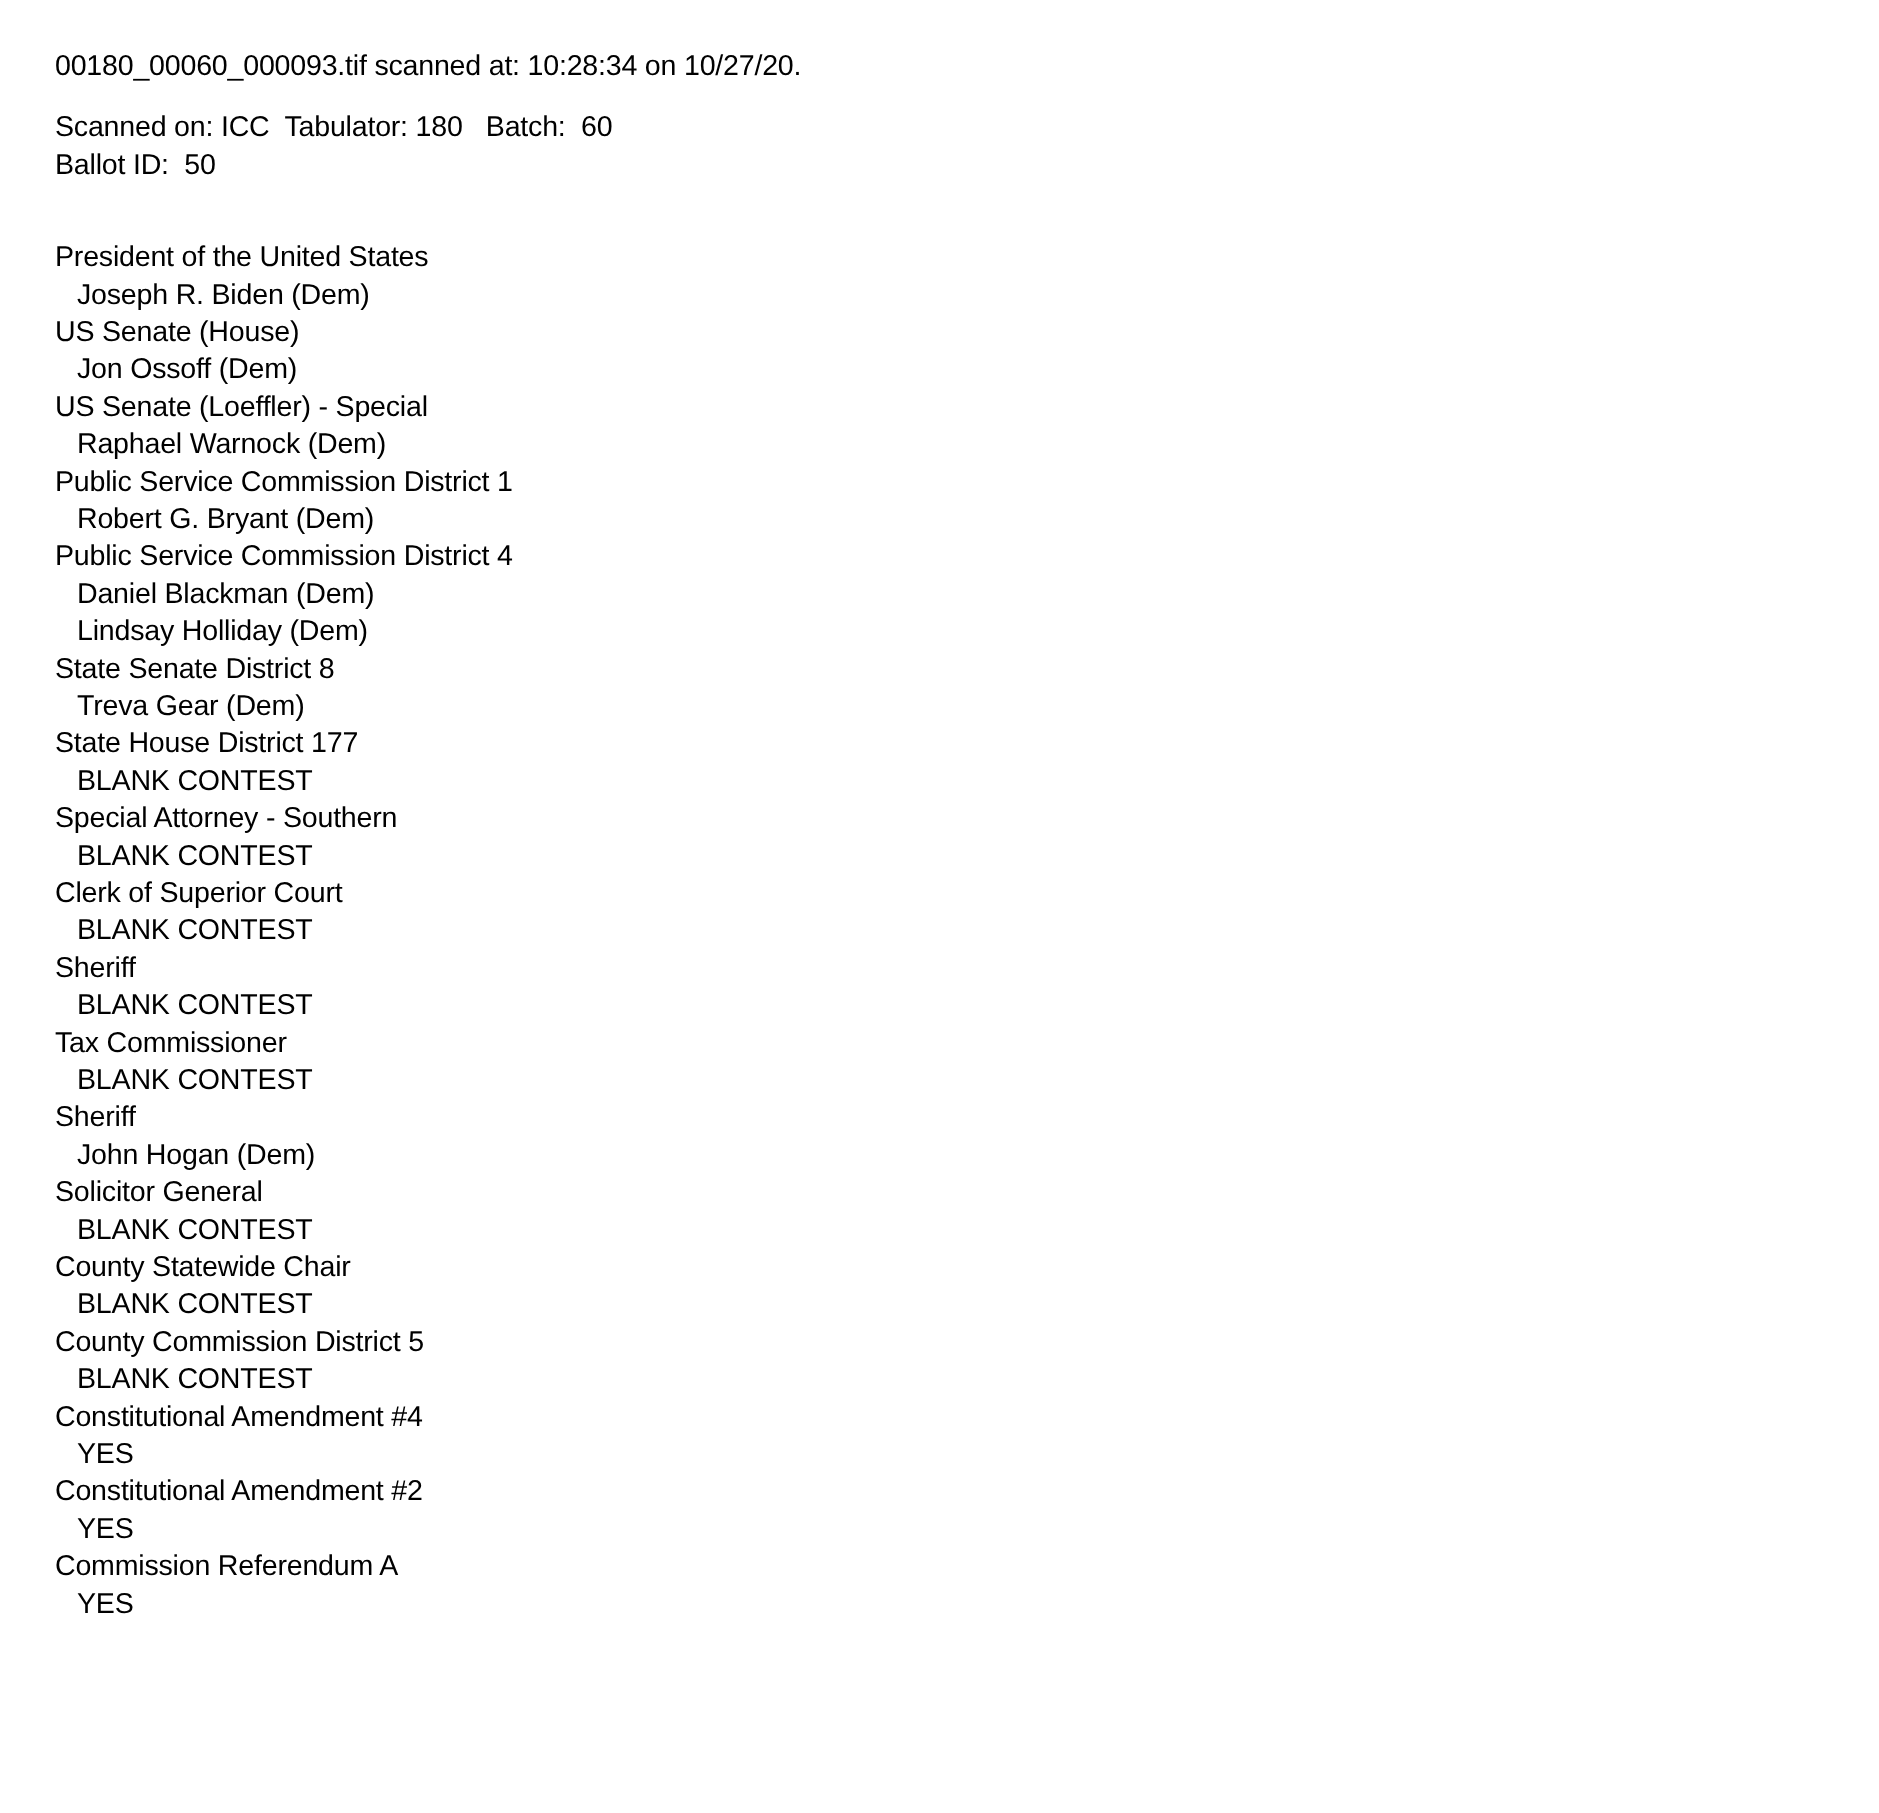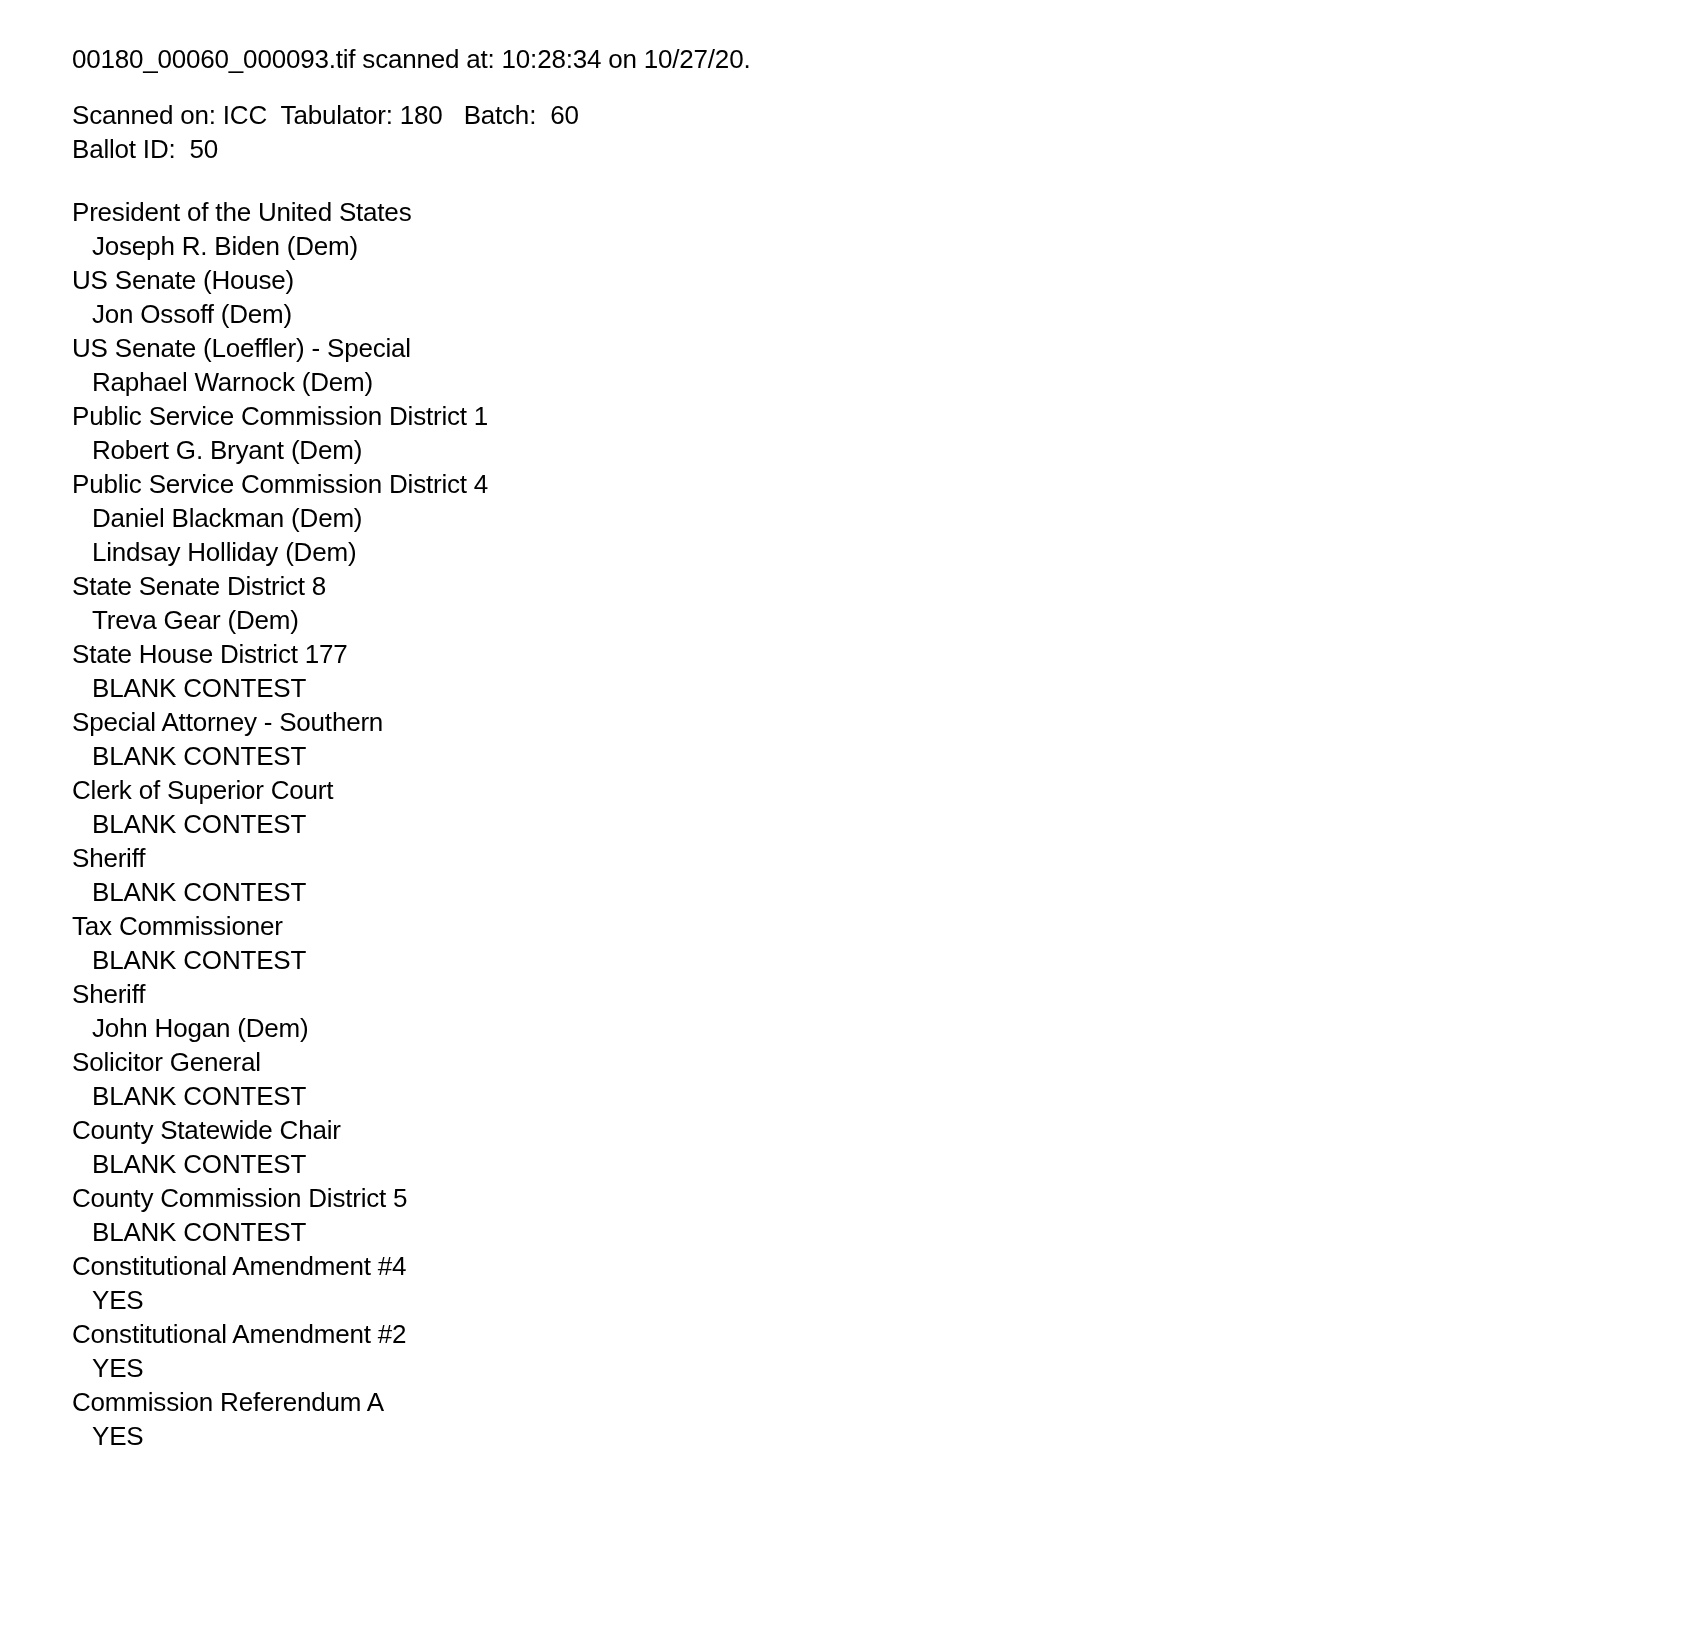--- a/index.html
+++ b/index.html
@@ -11,31 +11,31 @@
     width: 1708px;
     height: 1648px;
     color: #000000;
     font-family: "Liberation Sans", "DejaVu Sans", sans-serif;
     font-size: 26px;
     line-height: 34px;
     letter-spacing: -0.2px;
     overflow: hidden;
   }
   .doc {
-    padding: 42px 40px 0 72px;
+    padding: 42px 40px 0 50px;
   }
   .doc p {
     margin: 0;
     white-space: pre-wrap;
   }
   .filename-line {
     margin-bottom: 22px !important;
   }
   .meta-block {
-    margin-bottom: 29px;
+    margin-bottom: 50px;
   }
   .contest-selection {
     padding-left: 20px;
   }
 </style>
 </head>
 <body>
 
 <div class="doc">
 

